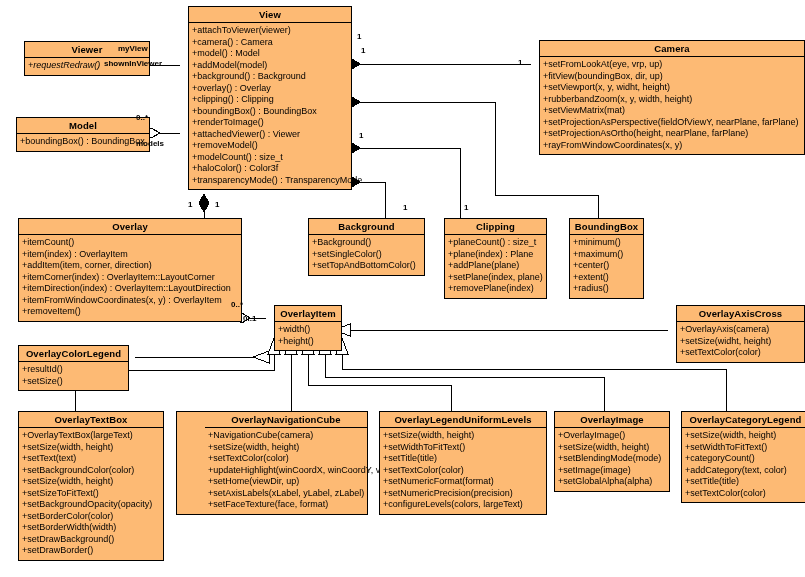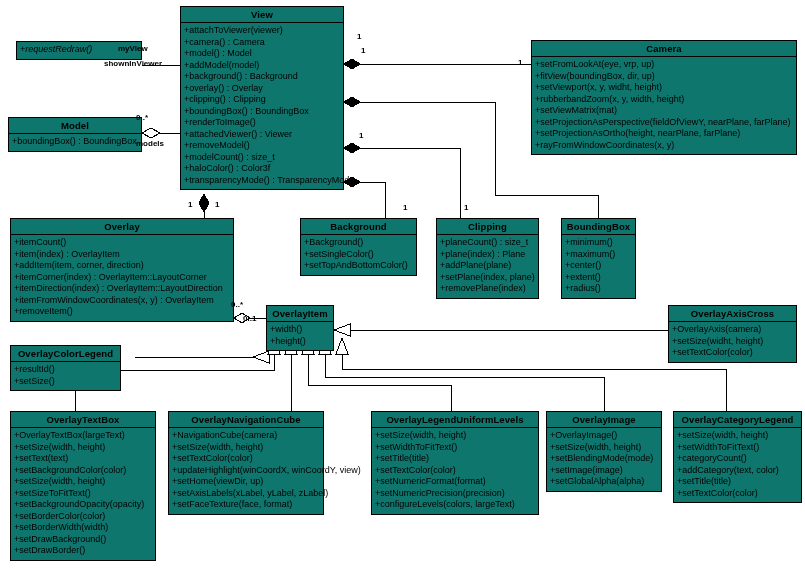--- a/index.html
+++ b/index.html
@@ -23,26 +23,27 @@
   svg.edges {
     position: absolute;
     left: 0; top: 0;
     width: 805px;
     height: 577px;
     pointer-events: none;
   }
   .uml-class {
     position: absolute;
     box-sizing: border-box;
-    background: #0f766e;
+    background: #fdba74;
     border: 1px solid #000000;
     font-size: 9px;
     line-height: 11.5px;
     color: #000000;
     z-index: 5;
+    margin-left: 8px;
   }
   .uml-title {
     text-align: center;
     font-weight: bold;
     font-size: 9.5px;
     line-height: 13px;
     padding: 1px 2px 1px 2px;
     border-bottom: 1px solid #000000;
     white-space: nowrap;
     letter-spacing: 0.1px;
@@ -117,20 +118,21 @@
       <path d="M 325 354 L 325 377 L 604 377 L 604 411"></path>
       <polygon points="325,338 331,354 319,354" fill="#ffffff" stroke="#000000"></polygon>
 
       <path d="M 342 354 L 342 369 L 726 369 L 726 411"></path>
       <polygon points="342,338 348,354 336,354" fill="#ffffff" stroke="#000000"></polygon>
 
     </g>
   </svg>
 
   <div class="uml-class" style="left:16px; top:41px; width:126px;">
+    <div class="uml-title">Viewer</div>
     <div class="uml-members">
       <div class="uml-member italic">+requestRedraw()</div>
     </div>
   </div>
 
   <div class="uml-class" style="left:8px; top:117px; width:134px;">
     <div class="uml-title">Model</div>
     <div class="uml-members">
       <div class="uml-member">+boundingBox() : BoundingBox</div>
     </div>
@@ -249,21 +251,21 @@
       <div class="uml-member">+setSize(width, height)</div>
       <div class="uml-member">+setSizeToFitText()</div>
       <div class="uml-member">+setBackgroundOpacity(opacity)</div>
       <div class="uml-member">+setBorderColor(color)</div>
       <div class="uml-member">+setBorderWidth(width)</div>
       <div class="uml-member">+setDrawBackground()</div>
       <div class="uml-member">+setDrawBorder()</div>
     </div>
   </div>
 
-  <div class="uml-class" style="left:168px; top:411px; width:156px;">
+  <div class="uml-class" style="left:168px; top:411px; width:192px;padding-left:28px;">
     <div class="uml-title">OverlayNavigationCube</div>
     <div class="uml-members">
       <div class="uml-member">+NavigationCube(camera)</div>
       <div class="uml-member">+setSize(width, height)</div>
       <div class="uml-member">+setTextColor(color)</div>
       <div class="uml-member">+updateHighlight(winCoordX, winCoordY, view)</div>
       <div class="uml-member">+setHome(viewDir, up)</div>
       <div class="uml-member">+setAxisLabels(xLabel, yLabel, zLabel)</div>
       <div class="uml-member">+setFaceTexture(face, format)</div>
     </div>

